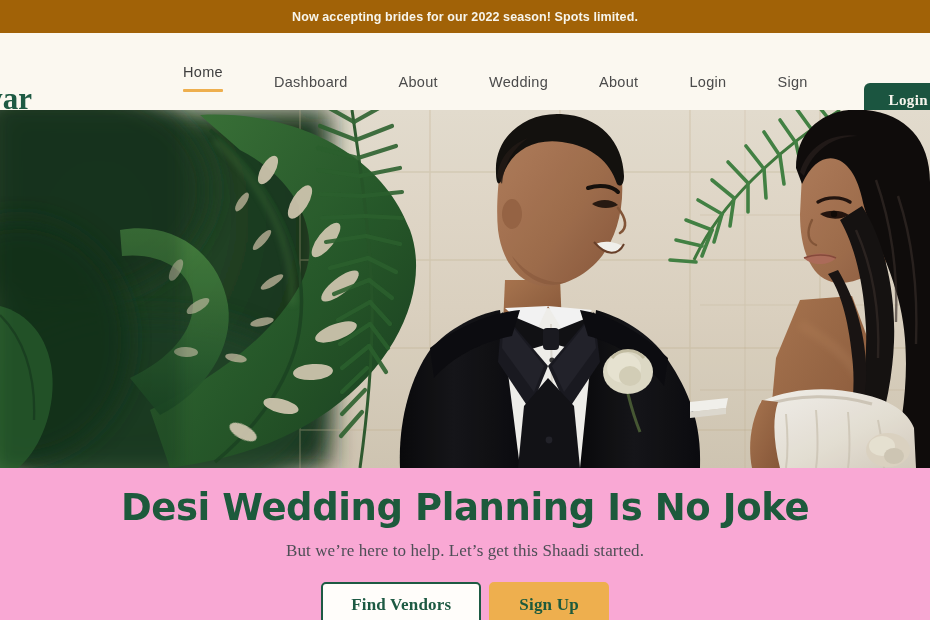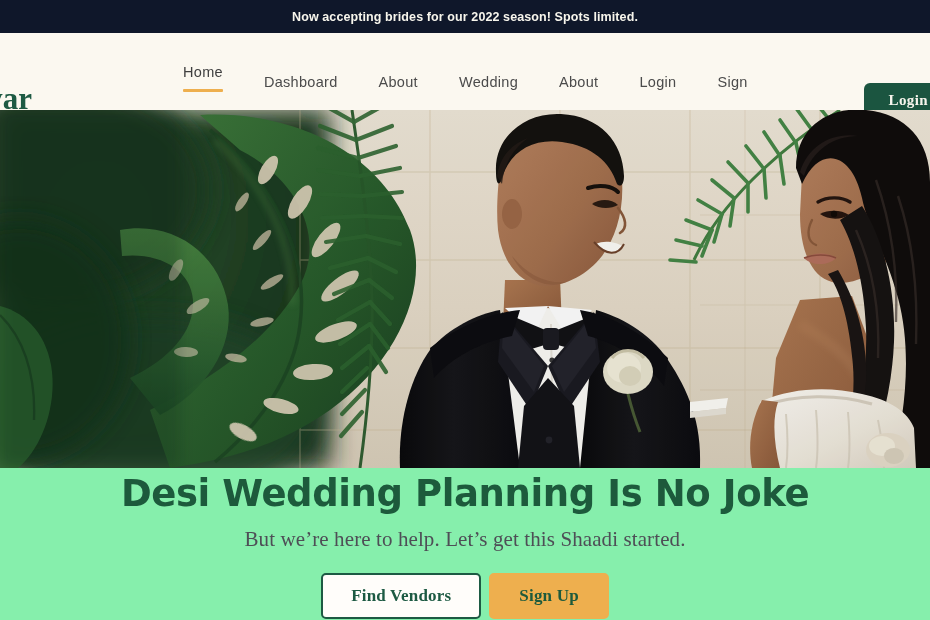--- a/index.html
+++ b/index.html
@@ -18,21 +18,21 @@
   .page {
     position: relative;
     width: 930px;
     height: 620px;
     overflow: hidden;
   }
 
   
   .announce {
     height: 33px;
-    background: #0f172a;
+    background: #a16207;
     display: flex;
     align-items: center;
     justify-content: center;
   }
   .announce-text {
     color: #f7f5ec;
     font-family: "Liberation Sans", sans-serif;
     font-size: 12.5px;
     font-weight: bold;
     letter-spacing: 0.1px;
@@ -57,21 +57,21 @@
     letter-spacing: 0px;
     line-height: 1;
   }
   .navlinks {
     position: absolute;
     left: 183px;
     top: 0;
     height: 77px;
     display: flex;
     align-items: center;
-    gap: 8px;
+    gap: 18px;
   }
   .navlink {
     position: relative;
     font-family: "Liberation Sans", sans-serif;
     font-size: 14.5px;
     color: #4b4b4b;
     letter-spacing: 0.3px;
     white-space: nowrap;
     padding: 0 16px 0 0;
     cursor: pointer;
@@ -110,38 +110,38 @@
     position: relative;
     height: 358px;
     width: 930px;
     overflow: hidden;
     background: #2d4a30;
   }
   .hero svg { display: block; }
 
   
   .hero-copy {
-    background: #86efac;
+    background: #f9a8d4;
     text-align: center;
-    padding-top: 6px;
+    padding-top: 20px;
     height: 152px;
     box-sizing: border-box;
   }
   .headline {
     font-family: "DejaVu Sans", sans-serif;
     font-size: 37px;
     font-weight: bold;
     color: #1d5a3c;
     letter-spacing: -0.4px;
     margin: 0;
     line-height: 1.1;
   }
   .subheadline {
     font-family: "Liberation Serif", serif;
-    font-size: 21px;
+    font-size: 17px;
     color: #4e4e56;
     margin: 12px 0 0 0;
     letter-spacing: 0.1px;
   }
   .cta-row {
     margin-top: 21px;
     display: flex;
     justify-content: center;
     gap: 8px;
   }

